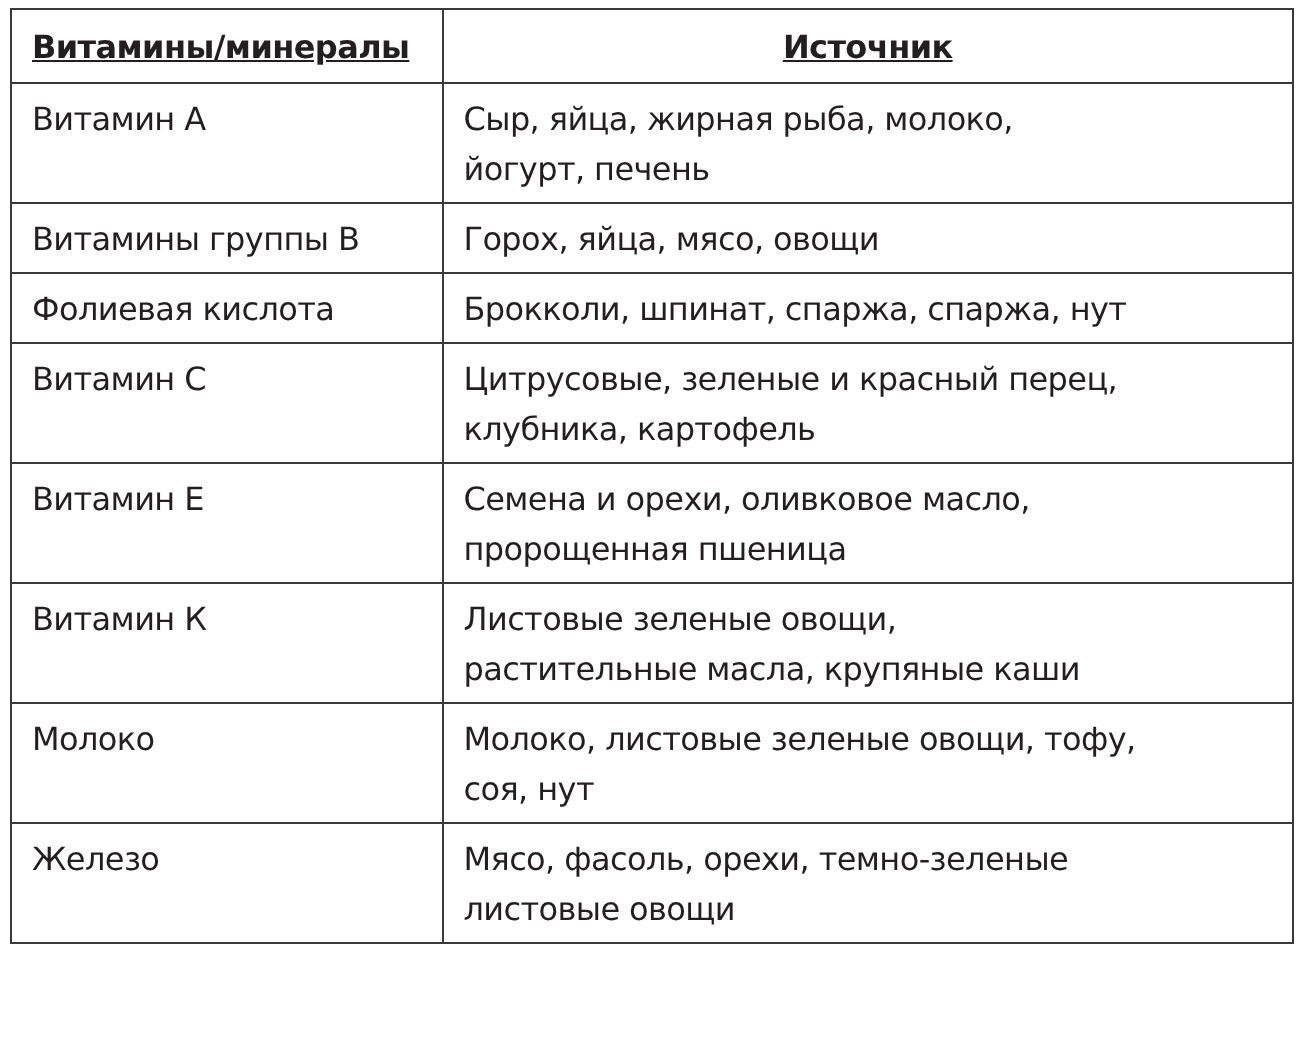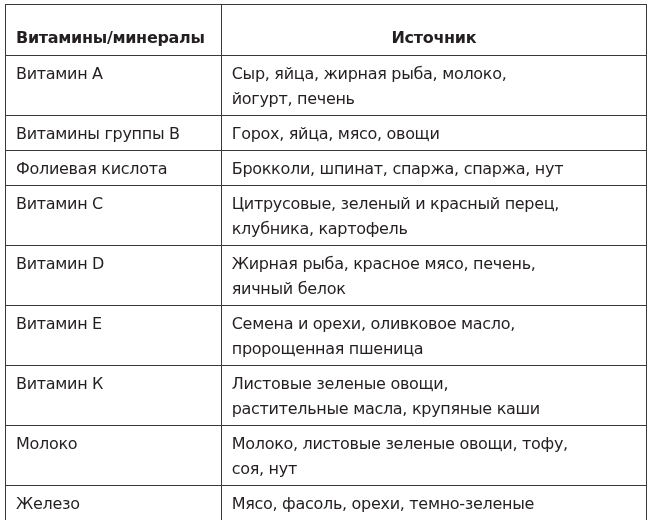--- a/index.html
+++ b/index.html
@@ -9,21 +9,21 @@
     width: 642px; border-collapse: collapse;
     font-size: 16px; line-height: 25px;
     letter-spacing: -0.3px;
   }
   table.vt th, table.vt td {
     border: 1.5px solid #3a3a3a;
     vertical-align: top;
     text-align: left;
     padding: 5px 10px 4px 10px;
   }
-  table.vt th { font-weight: bold; padding-top: 20px; padding-bottom: 5px; }
+  table.vt th { font-weight: bold; padding-top: 6px; padding-bottom: 5px; text-decoration: underline; }
   table.vt th.c2 { text-align: center; margin-top: 36px; }
   col.c1 { width: 216px; }
   col.c2 { width: 426px; }
   td.src { white-space: pre-line; }
 </style>
 </head>
 <body>
 
 <table class="vt">
   <colgroup>
@@ -45,27 +45,22 @@
     <tr>
       <td>Витамины группы В</td>
       <td class="src">Горох, яйца, мясо, овощи</td>
     </tr>
     <tr>
       <td>Фолиевая кислота</td>
       <td class="src">Брокколи, шпинат, спаржа, спаржа, нут</td>
     </tr>
     <tr>
       <td>Витамин С</td>
-      <td class="src">Цитрусовые, зеленый и красный перец,
+      <td class="src">Цитрусовые, зеленые и красный перец,
 клубника, картофель</td>
-    </tr>
-    <tr>
-      <td>Витамин D</td>
-      <td class="src">Жирная рыба, красное мясо, печень,
-яичный белок</td>
     </tr>
     <tr>
       <td>Витамин Е</td>
       <td class="src">Семена и орехи, оливковое масло,
 пророщенная пшеница</td>
     </tr>
     <tr>
       <td>Витамин К</td>
       <td class="src">Листовые зеленые овощи,
 растительные масла, крупяные каши</td>

